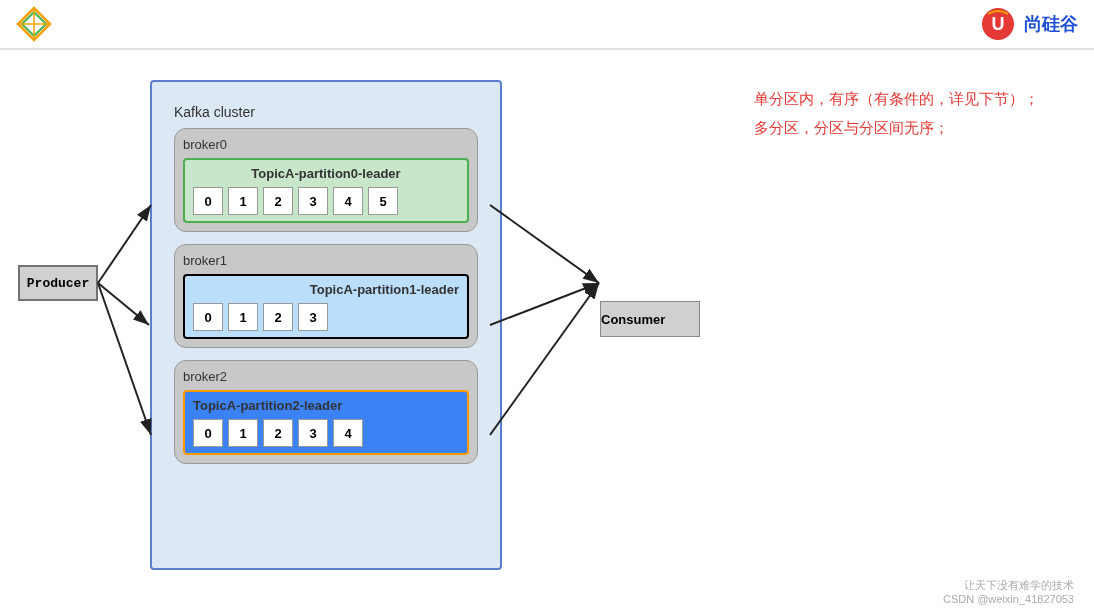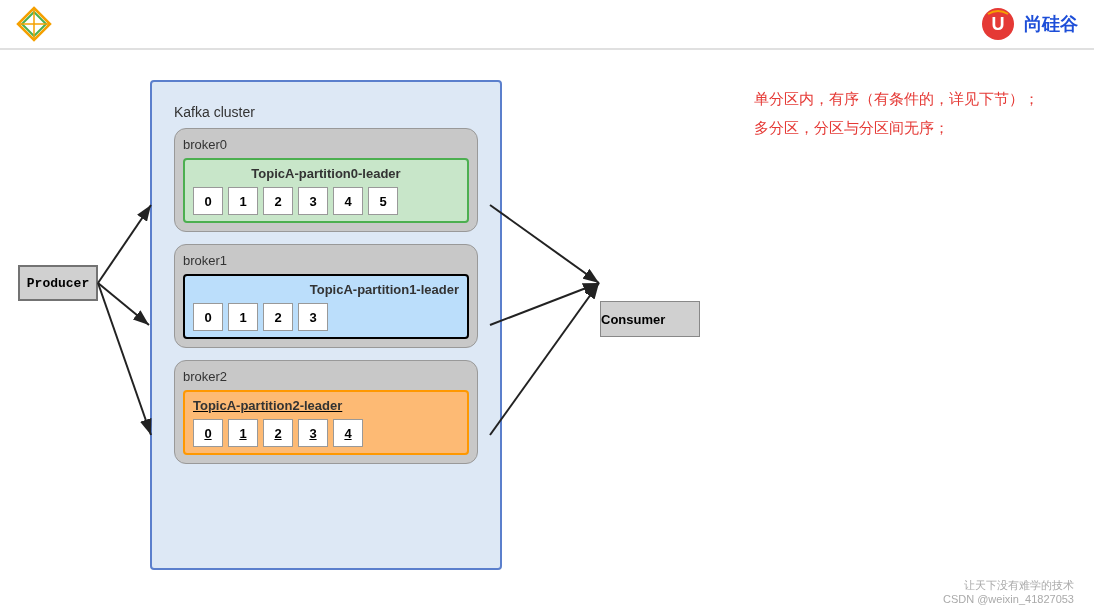--- a/index.html
+++ b/index.html
@@ -102,23 +102,22 @@
       background: #c8e6c9;
       border: 2px solid #4caf50;
       text-align: center;
     }
     .partition-box.blue {
       background: #bbdefb;
       border: 2px solid #000000;
       text-align: right;
     }
     .partition-box.orange {
-      background: #fdba74;
+      background: #3b82f6;
       border: 2px solid #ff9800;
-      text-decoration: underline;
     }
 
     .partition-title {
       font-size: 13px;
       font-weight: bold;
       color: #333;
       margin-bottom: 6px;
     }
     .partition-numbers {
       display: flex;

